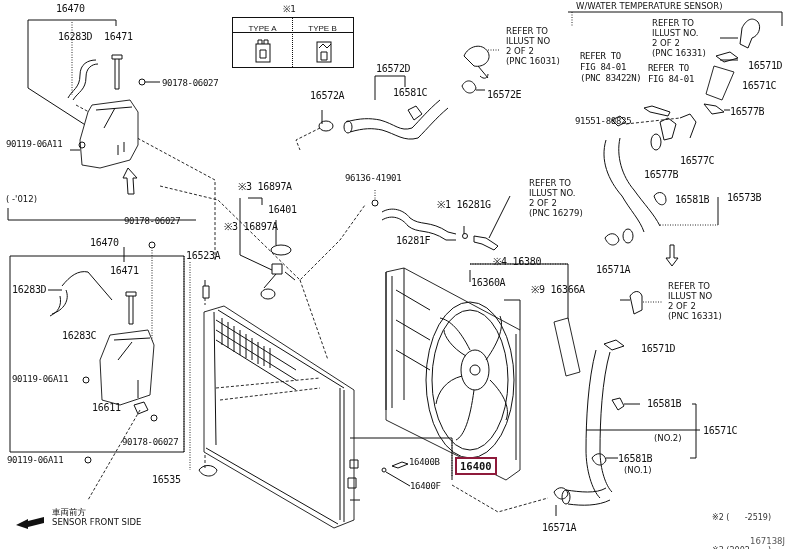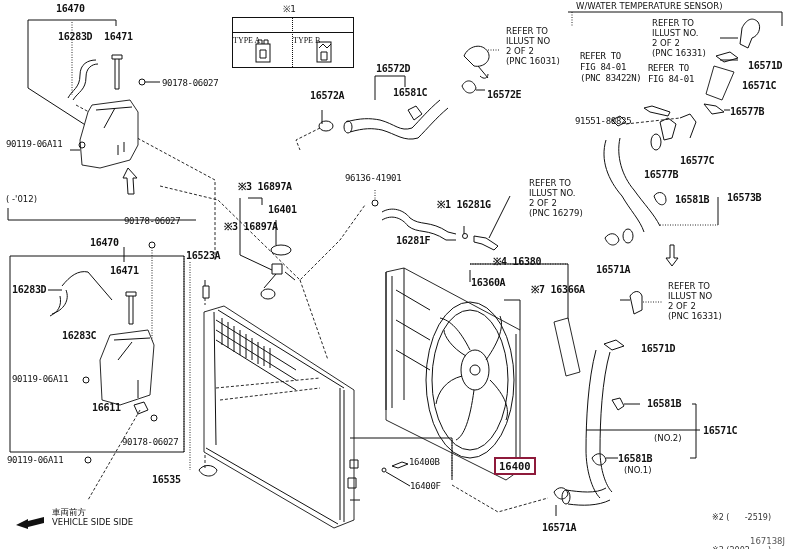--- a/index.html
+++ b/index.html
@@ -1,32 +1,32 @@
 <!DOCTYPE html>
 <html><head>
 <meta charset="utf-8">
 <style>
   html, body { margin:0; padding:0; background:#fff; }
   body { width:796px; height:549px; position:relative; overflow:hidden;
          font-family:"DejaVu Sans Mono", monospace; color:#111; }
   #stage { position:absolute; left:0; top:0; width:796px; height:549px; }
   .lbl { position:absolute; font-family:"DejaVu Sans Mono", monospace; font-size:10px;
-         font-weight:bold; line-height:11px; white-space:nowrap; color:#111; letter-spacing:-0.3px; }
+         font-weight:normal; line-height:11px; white-space:nowrap; color:#111; letter-spacing:-0.3px; }
   .lbl.thin { font-weight:normal; font-size:9px; }
   .lbl.note { font-family:"DejaVu Sans", sans-serif; font-weight:normal; font-size:8.5px; line-height:10px; letter-spacing:0; }
   .lbl.multi { white-space:pre; }
   .hl { position:absolute; border:2px solid #8e1a3b; padding:0 3px; font-weight:bold;
         font-size:10.5px; line-height:14px; background:#fff; }
   svg .s { stroke:#111; fill:none; stroke-width:1; }
   svg .d { stroke:#111; fill:none; stroke-width:0.9; stroke-dasharray:3 2; }
   svg .dt { stroke:#111; fill:none; stroke-width:0.9; stroke-dasharray:1 1.5; }
   svg .f { fill:#fff; stroke:#111; stroke-width:0.9; }
   .typebox { position:absolute; left:232px; top:17px; width:120px; height:49px; border:1px solid #111; }
   .typebox .hdr { position:absolute; top:0; height:14px; width:100%; border-bottom:1px solid #111; }
-  .typebox .c { position:absolute; top:16px; font-family:Liberation Serif, serif; font-size:8px; line-height:14px; width:59px; }
+  .typebox .c { position:absolute; top:4px; font-family:Liberation Sans, sans-serif; font-size:8px; line-height:14px; text-align:center; width:59px; }
   .typebox .sep { position:absolute; left:59px; top:0; height:49px; border-left:1px dotted #111; }
   .legend { position:absolute; left:712px; top:490px; font-family:"DejaVu Sans", sans-serif; font-size:8px; line-height:11px; white-space:pre; color:#333; }
 </style>
 </head>
 <body>
 
 <div id="stage">
 
 <svg width="796" height="549" viewBox="0 0 796 549" style="position:absolute;left:0;top:0">
 
@@ -232,24 +232,24 @@
 <div class="lbl thin" style="left:345px;top:173px">96136-41901</div>
 <div class="lbl" style="left:437px;top:199px">※1 16281G</div>
 <div class="lbl" style="left:396px;top:235px">16281F</div>
 <div class="lbl multi note" style="left:529px;top:178px">REFER TO
 ILLUST NO.
 2 OF 2
 (PNC 16279)</div>
 
 <div class="lbl" style="left:493px;top:256px">※4 16380</div>
 <div class="lbl" style="left:471px;top:277px">16360A</div>
-<div class="lbl" style="left:531px;top:284px">※7 16366A</div>
+<div class="lbl" style="left:531px;top:284px">※9 16366A</div>
 
 <div class="lbl thin" style="left:409px;top:457px">16400B</div>
-<div class="hl" style="left: 455px; top: 457px; border-color: rgb(142, 26, 59); margin-left: 39px;">16400</div>
+<div class="hl" style="left: 455px; top: 457px; border-color: rgb(142, 26, 59);">16400</div>
 <div class="lbl thin" style="left:410px;top:481px">16400F</div>
 <div class="lbl" style="left:542px;top:522px">16571A</div>
 
 <div class="lbl multi note" style="left:652px;top:18px">REFER TO
 ILLUST NO.
 2 OF 2
 (PNC 16331)</div>
 <div class="lbl" style="left:748px;top:60px">16571D</div>
 <div class="lbl" style="left:742px;top:80px">16571C</div>
 <div class="lbl" style="left:730px;top:106px">16577B</div>
@@ -269,21 +269,21 @@
 2 OF 2
 (PNC 16331)</div>
 <div class="lbl" style="left:641px;top:343px">16571D</div>
 <div class="lbl" style="left:647px;top:398px">16581B</div>
 <div class="lbl note" style="left:654px;top:433px">(NO.2)</div>
 <div class="lbl" style="left:703px;top:425px">16571C</div>
 <div class="lbl" style="left:618px;top:453px">16581B</div>
 <div class="lbl note" style="left:624px;top:465px">(NO.1)</div>
 
 <div class="lbl note" style="left:52px;top:507px">車両前方</div>
-<div class="lbl note" style="left:52px;top:517px">VEHICLE SIDE SIDE</div>
+<div class="lbl note" style="left:52px;top:517px">SENSOR FRONT SIDE</div>
 <span style="position:absolute;left:14px;top:516px;width:32px;height:14px"></span>
 
 <div class="legend">
   <div>※2 (      -2519)</div>
   <div>※3 (2002-      )</div>
   
 </div>
 <div class="lbl note" style="left:750px;top:536px;color:#555">167138J</div>
 
 </div>

